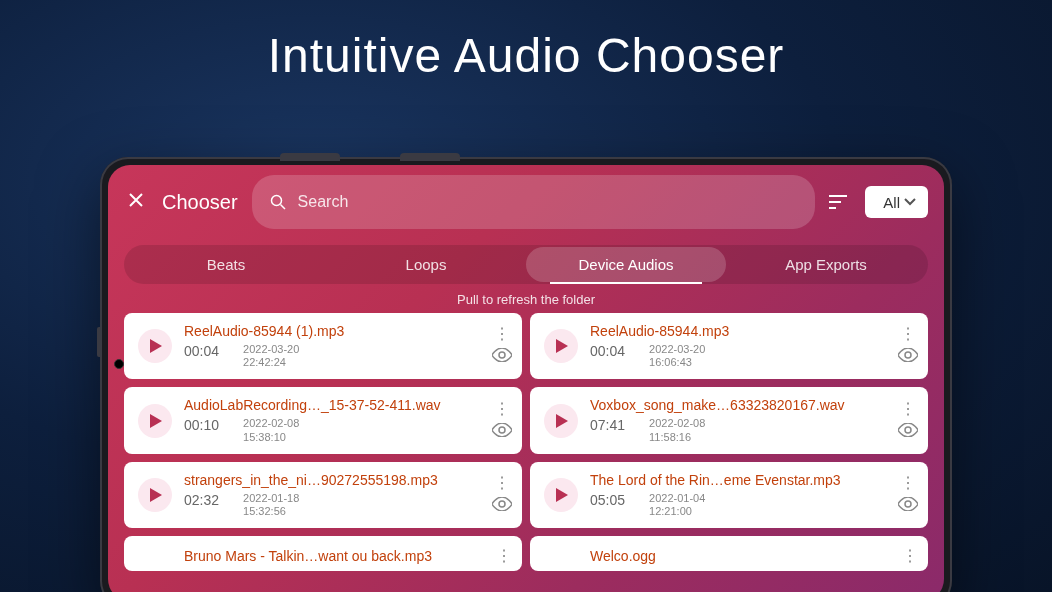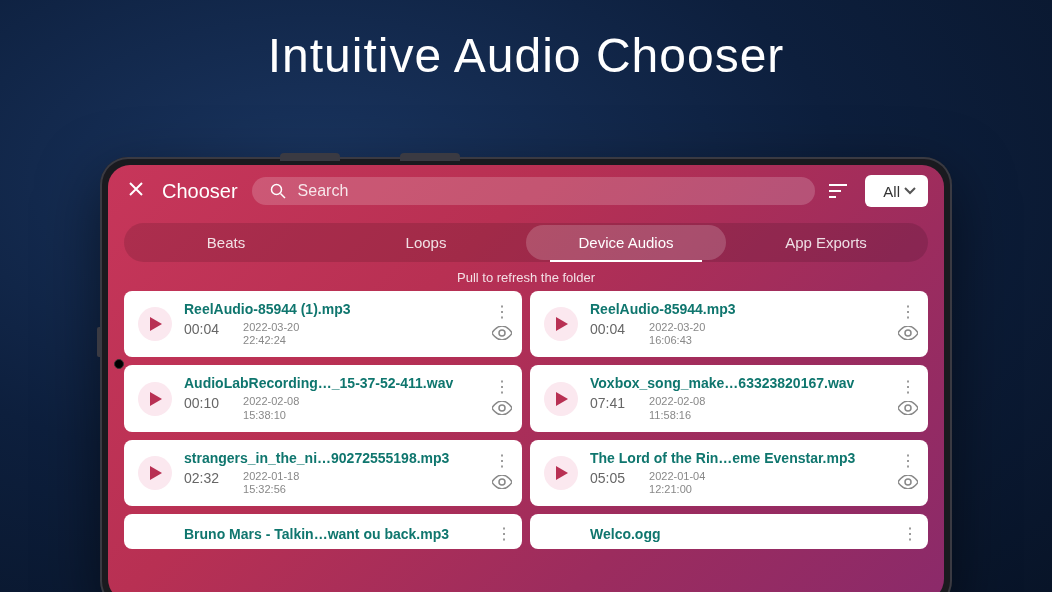--- a/index.html
+++ b/index.html
@@ -73,21 +73,21 @@
   }
   .app-title {
     color: #fff;
     font-size: 20px;
     font-weight: 400;
   }
   .search-box {
     flex: 1;
     background: rgba(255,255,255,0.18);
     border-radius: 22px;
-    height: 28px;
+    height: 54px;
     display: flex;
     align-items: center;
     padding: 0 18px;
     gap: 12px;
   }
   .search-box svg { flex-shrink: 0; }
   .search-placeholder {
     color: rgba(255,255,255,0.85);
     font-size: 16px;
   }
@@ -180,23 +180,23 @@
     justify-content: center;
     flex-shrink: 0;
     cursor: pointer;
   }
   .play-btn svg { margin-left: 2px; }
   .card-content {
     flex: 1;
     min-width: 0;
   }
   .filename {
-    color: #0f766e;
+    color: #c2410c;
     font-size: 14px;
-    font-weight: 700;
+    font-weight: 400;
     white-space: nowrap;
     overflow: hidden;
     text-overflow: ellipsis;
   }
   .meta-row {
     display: flex;
     gap: 24px;
     margin-top: 4px;
   }
   .duration {

